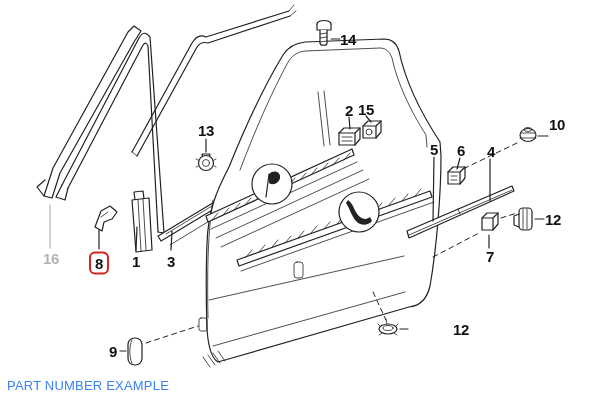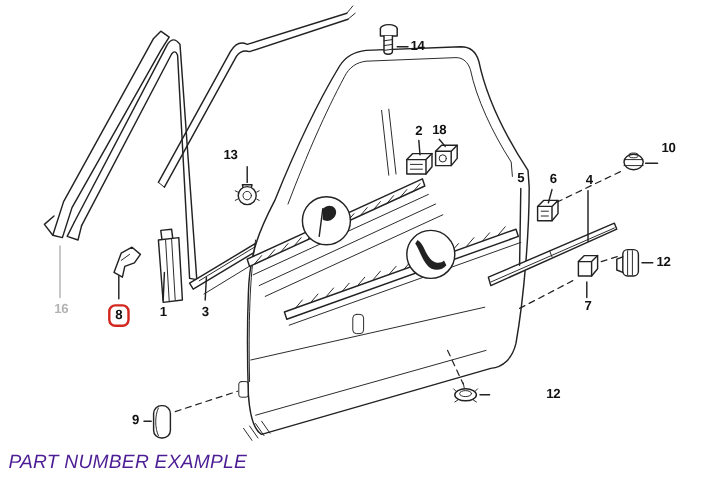--- a/index.html
+++ b/index.html
@@ -12,27 +12,27 @@
   .stage{position:relative;width:600px;height:400px;background:#ffffff;overflow:hidden;
          font-family:"Liberation Sans",sans-serif;}
   #art{position:absolute;inset:0;}
   #art *{stroke:var(--line);stroke-width:1.2;fill:none;stroke-linecap:round;stroke-linejoin:round;}
   #art .f{fill:#ffffff;}
   #art .ink{fill:var(--line);stroke:none;}
   #art .thin{stroke-width:0.8;}
   #art .dash{stroke-dasharray:5 4;stroke-width:1;}
   #art .muted-stroke{stroke:var(--muted);}
   .callout{position:absolute;transform:translate(-50%,-50%);
-           font-weight:bold;font-size:11px;line-height:1;color:var(--label);
+           font-weight:bold;font-size:15px;line-height:1;color:var(--label);
            letter-spacing:-0.3px;white-space:nowrap;}
   .callout.muted{color:var(--muted);}
   .callout.highlighted{border:2.5px solid var(--hl);border-radius:6px;
                        padding:2px 4px;background:#fff;}
-  .caption{position:absolute;left:7px;top:376px;font-size:16px;line-height:20px;
-           color:#4c1d95;letter-spacing:0.2px;font-style:italic;}
+  .caption{position:absolute;left:7px;top:376px;font-size:13px;line-height:20px;
+           color:#3b82f6;letter-spacing:0.2px;}
 </style>
 </head>
 <body>
 
 <div class="stage">
 
   <svg id="art" viewBox="0 0 600 400">
 
     <g>
       <path class="f" d="M44,196 L53,168 L128,32 L134,26 L141,31 L134,42 L60,173 L52,198 Z"></path>
@@ -202,24 +202,24 @@
       <path d="M120,351 L126,351"></path>
       <path class="dash" d="M146,343 L198,326"></path>
     </g>
   </svg>
 
   <div id="callout-layer">
       <div class="callout muted" style="left: 51px; top: 258px;">16</div>
       <div class="callout highlighted" style="left: 99px; top: 263px;">8</div>
       <div class="callout" style="left: 136px; top: 261px;">1</div>
       <div class="callout" style="left: 171px; top: 261px;">3</div>
-      <div class="callout" style="left: 192px; top: 130px;">13</div>
+      <div class="callout" style="left: 206px; top: 130px;">13</div>
       <div class="callout" style="left: 348px; top: 39px;">14</div>
       <div class="callout" style="left: 349px; top: 110px;">2</div>
-      <div class="callout" style="left: 366px; top: 109px;">18</div>
+      <div class="callout" style="left: 366px; top: 109px;">15</div>
       <div class="callout" style="left: 434px; top: 149px;">5</div>
       <div class="callout" style="left: 461px; top: 150px;">6</div>
       <div class="callout" style="left: 491px; top: 151px;">4</div>
       <div class="callout" style="left: 557px; top: 124px;">10</div>
       <div class="callout" style="left: 553px; top: 219px;">12</div>
       <div class="callout" style="left: 490px; top: 256px;">7</div>
       <div class="callout" style="left: 417px; top: 329px; margin-left: 44px;">12</div>
       <div class="callout" style="left: 113px; top: 351px;">9</div>
     </div>
 

